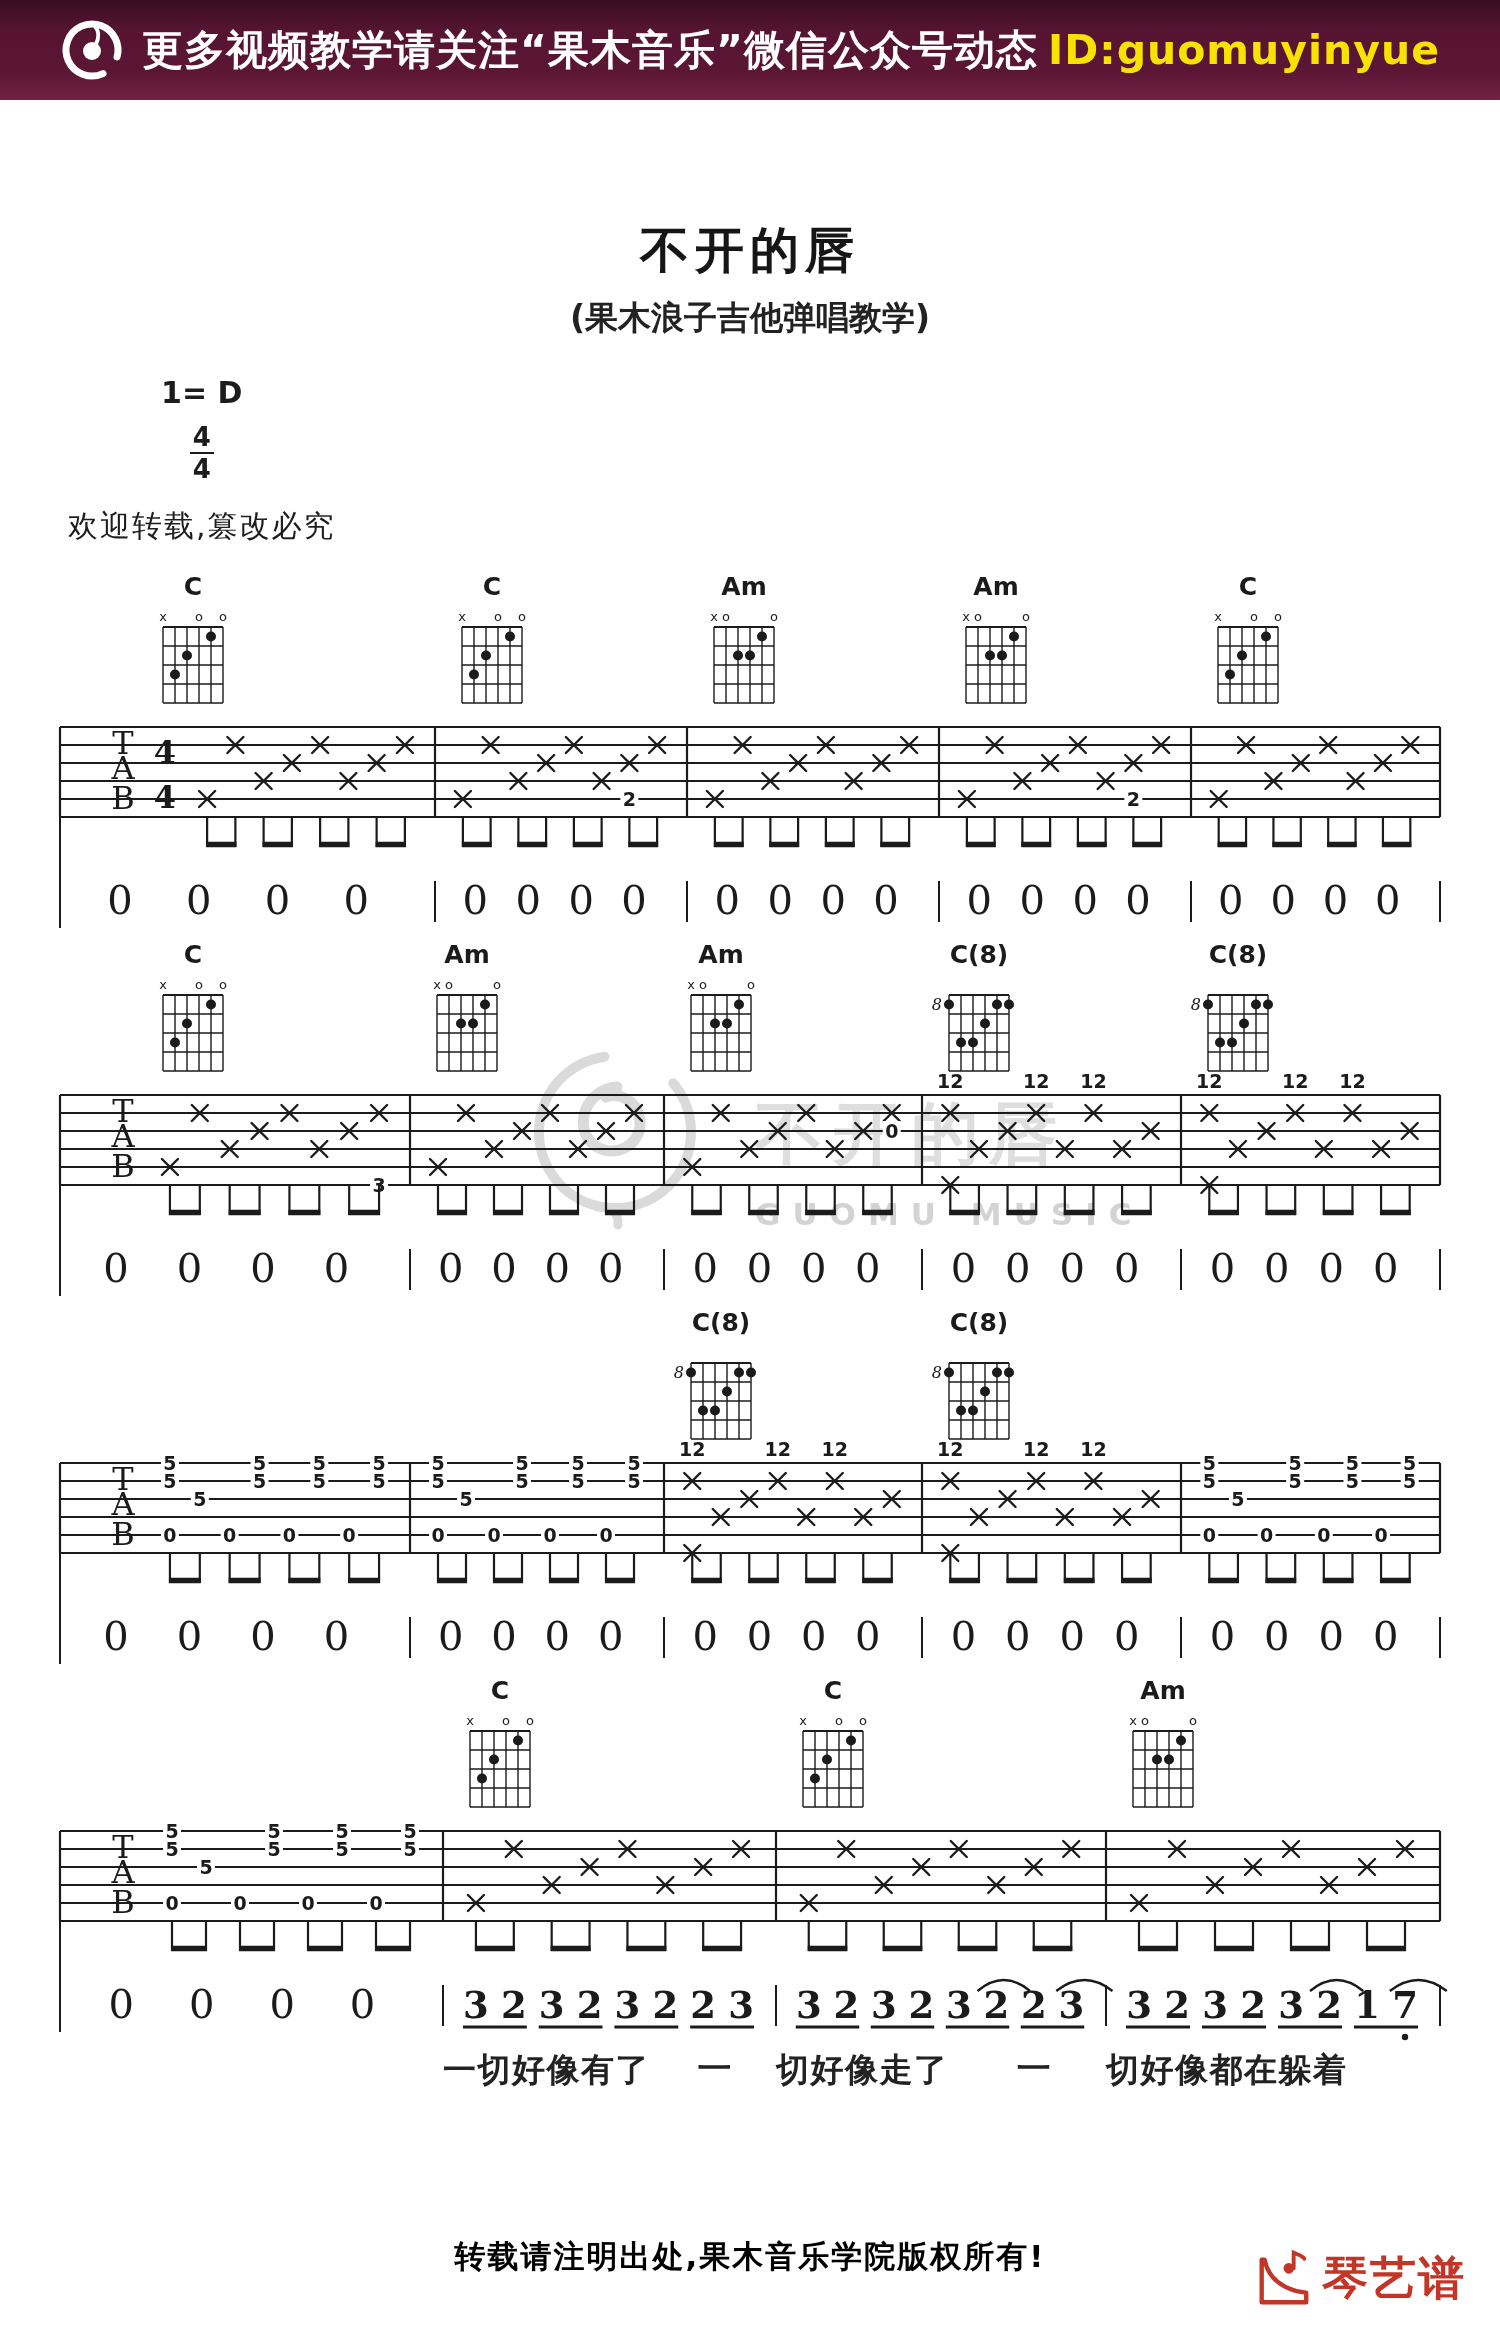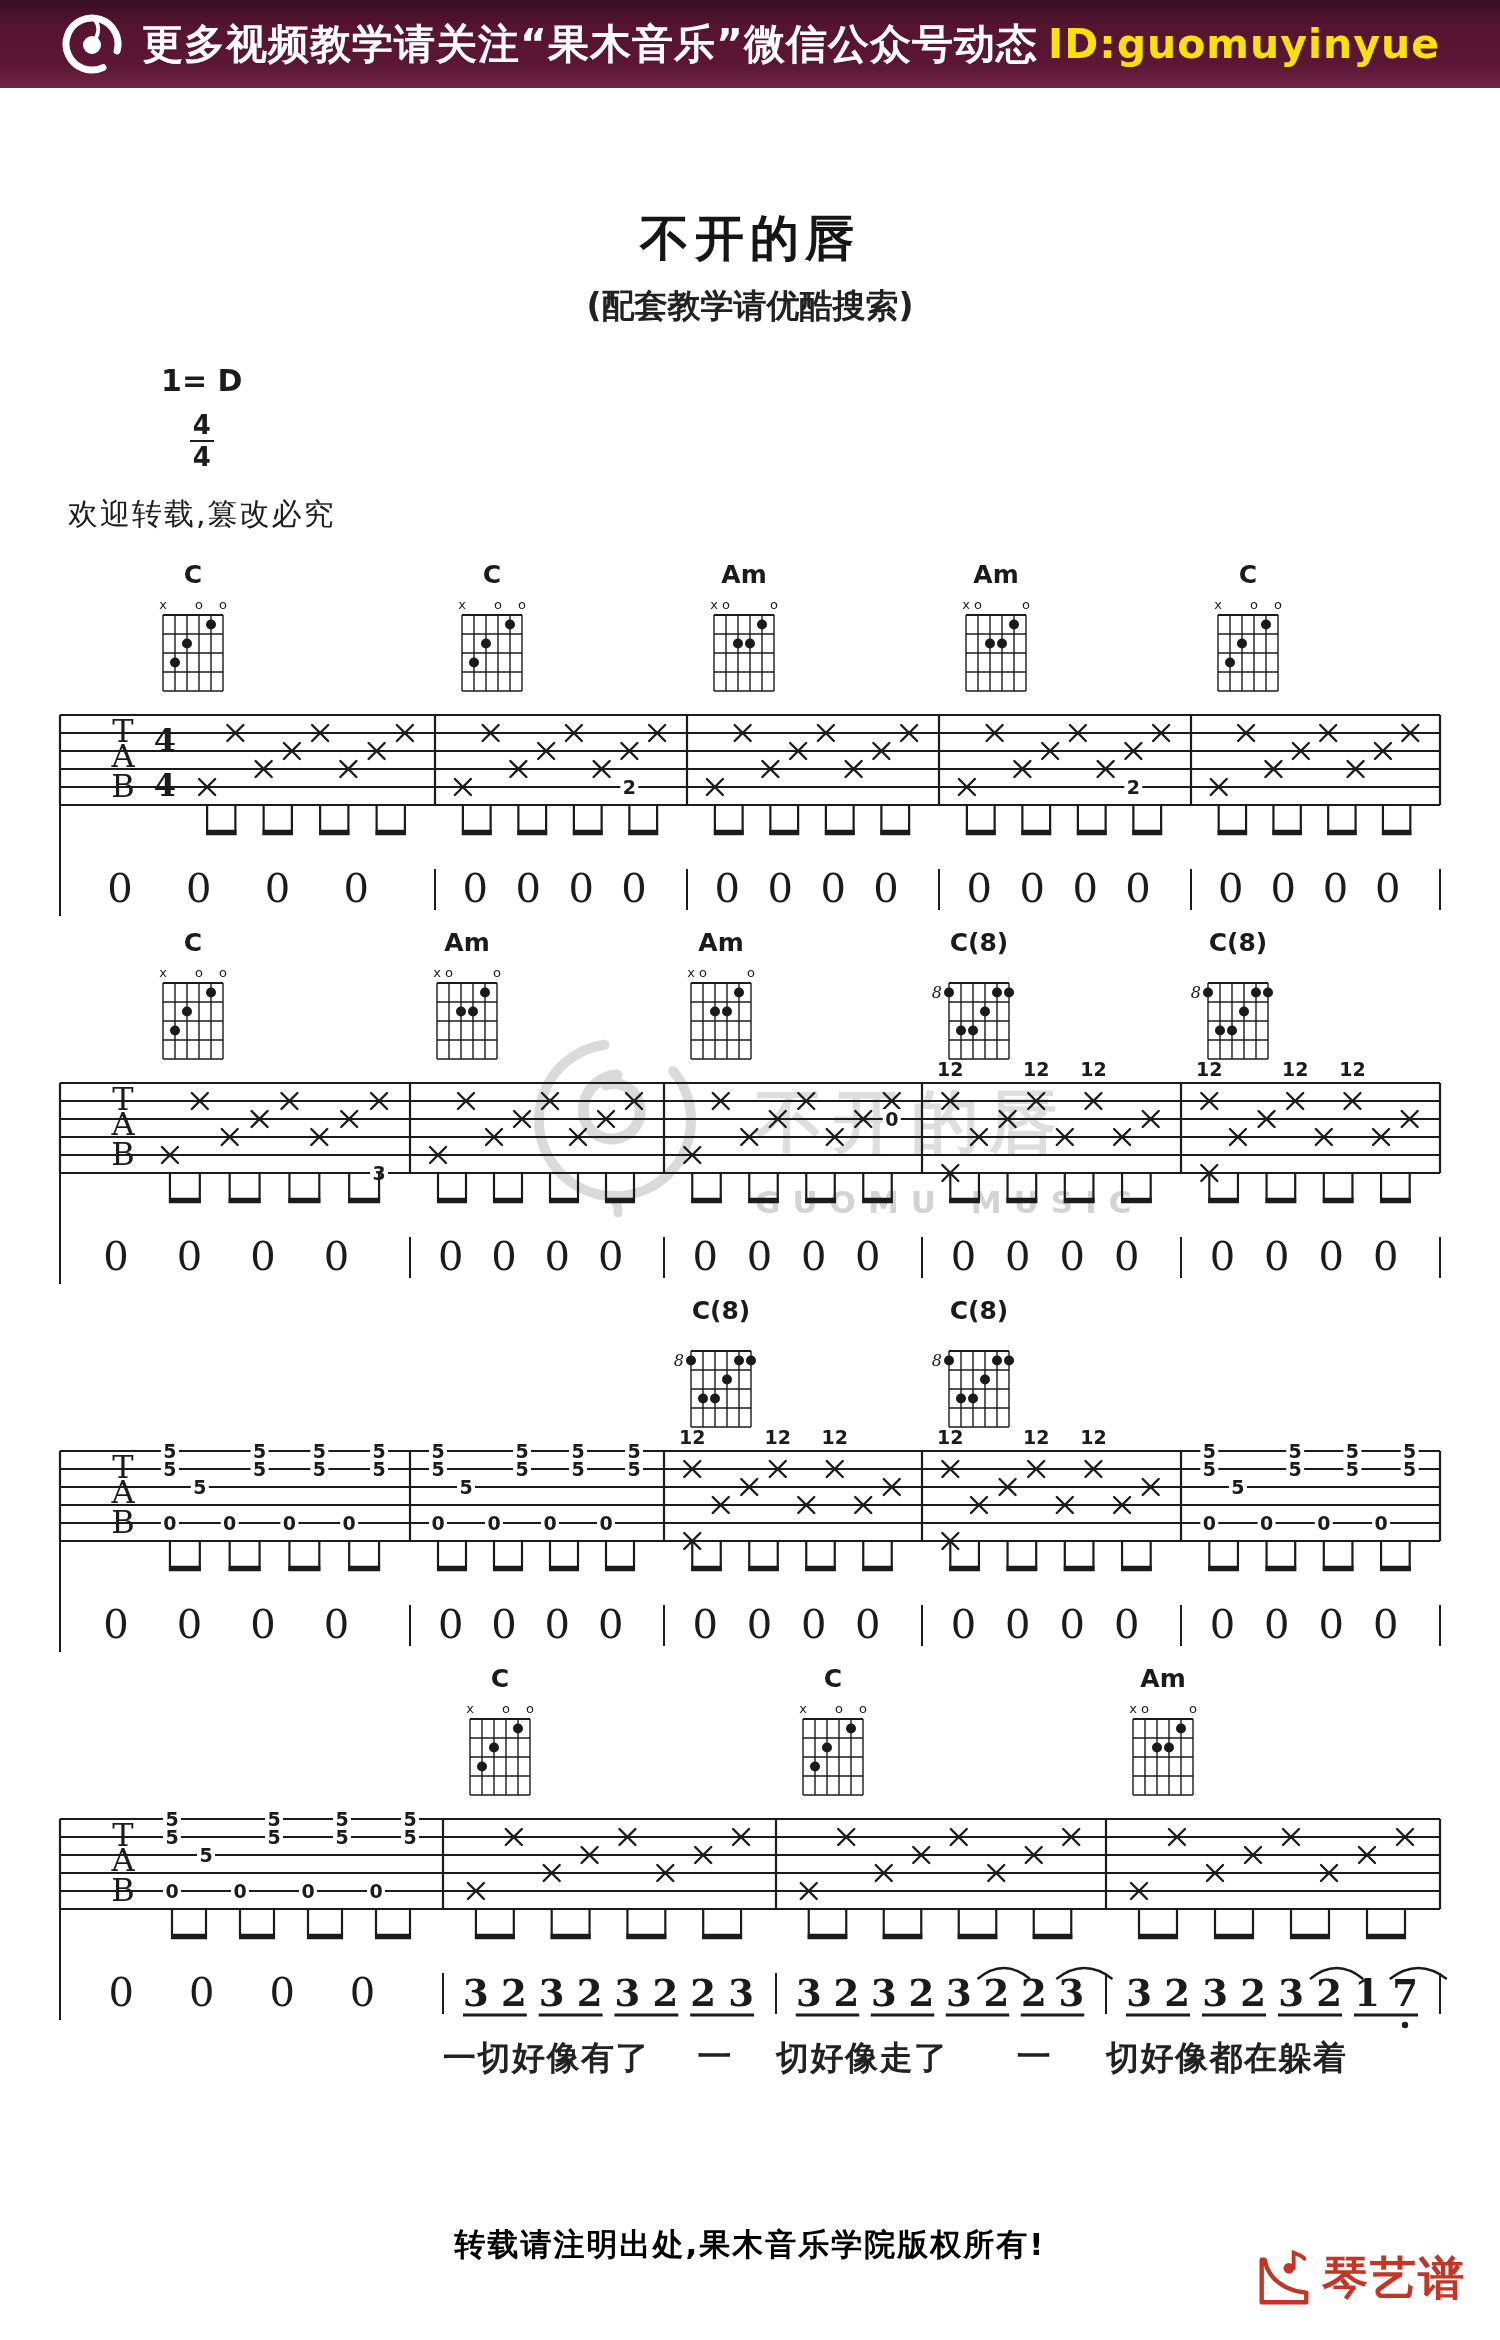--- a/index.html
+++ b/index.html
@@ -1,20 +1,20 @@
 <!DOCTYPE html>
 <html><head>
 <meta charset="utf-8">
 <style>
   * { margin:0; padding:0; box-sizing:border-box; }
   body { background:#888; font-family:"DejaVu Sans",sans-serif; }
   .page { position:relative; width:1500px; height:2340px; margin:0 auto; background:#ffffff; overflow:hidden; }
 
   
-  .banner { height:88px; display:flex; align-items:center; justify-content:center; gap:18px;
+  .banner { height:100px; display:flex; align-items:center; justify-content:center; gap:18px;
             background:linear-gradient(180deg,#380d21 0%,#561431 30%,#5b1634 72%,#722345 100%); }
   .banner-text { font-size:41px; font-weight:bold; color:#ffffff; letter-spacing:1px; white-space:nowrap; }
   .banner-id { color:#f7e204; margin-left:10px; }
 
   
   .title { text-align:center; margin-top:118px; font-size:49px; font-weight:bold; color:#161616; letter-spacing:6px; }
   .subtitle { text-align:center; margin-top:12px; font-size:33px; font-weight:bold; color:#222; }
   .meta { display:flex; justify-content:space-between; align-items:flex-start; padding:0 62px 0 68px; margin-top:34px; }
   .key-row { display:flex; align-items:center; gap:14px; font-size:30px; font-weight:bold; color:#1c1c1c;flex-direction:column; }
   .frac { display:inline-flex; flex-direction:column; align-items:center; line-height:1; font-size:26px; font-weight:bold; }
@@ -49,21 +49,21 @@
       <g transform="rotate(65 32 32)">
         <circle cx="32" cy="32" r="26" fill="none" stroke="#ffffff" stroke-width="7" stroke-dasharray="140 24" stroke-linecap="round"></circle>
       </g>
       <circle cx="32" cy="33" r="9" fill="#ffffff"></circle>
       <path d="M36 26 C 39 20 39 13 35 8" stroke="#ffffff" stroke-width="4" fill="none" stroke-linecap="round"></path>
     </svg>
     <div class="banner-text"><span>更多视频教学请关注“果木音乐”微信公众号动态</span><span class="banner-id">ID:guomuyinyue</span></div>
   </header>
 
   <div class="title">不开的唇</div>
-  <div class="subtitle">(配套教学请优酷搜索)</div>
+  <div class="subtitle">(果木浪子吉他弹唱教学)</div>
 
   <div class="meta">
     <div>
       <div class="key-row">
         <span>1= D</span>
         <span class="frac">
           <span class="top">4</span>
           <span class="bot">4</span>
         </span>
       </div>

